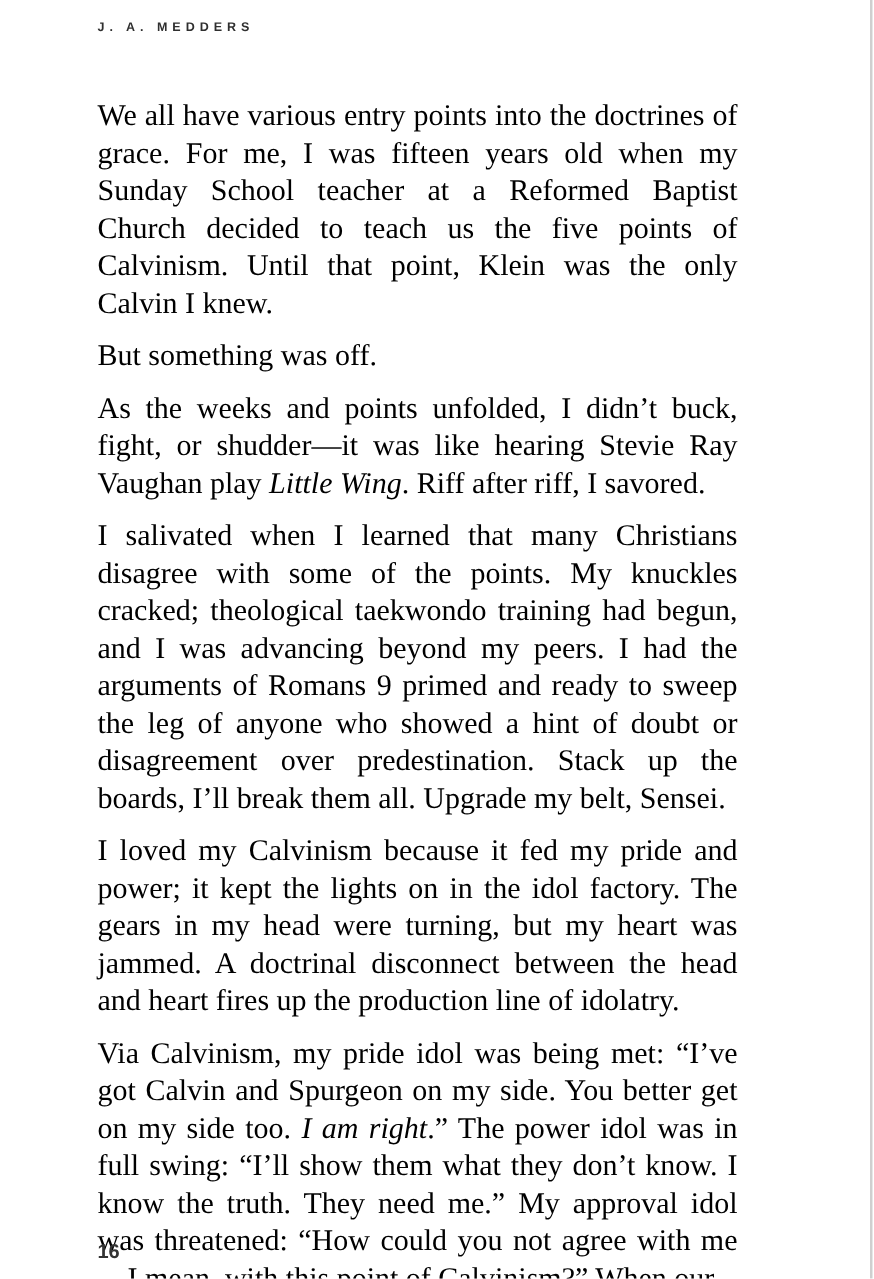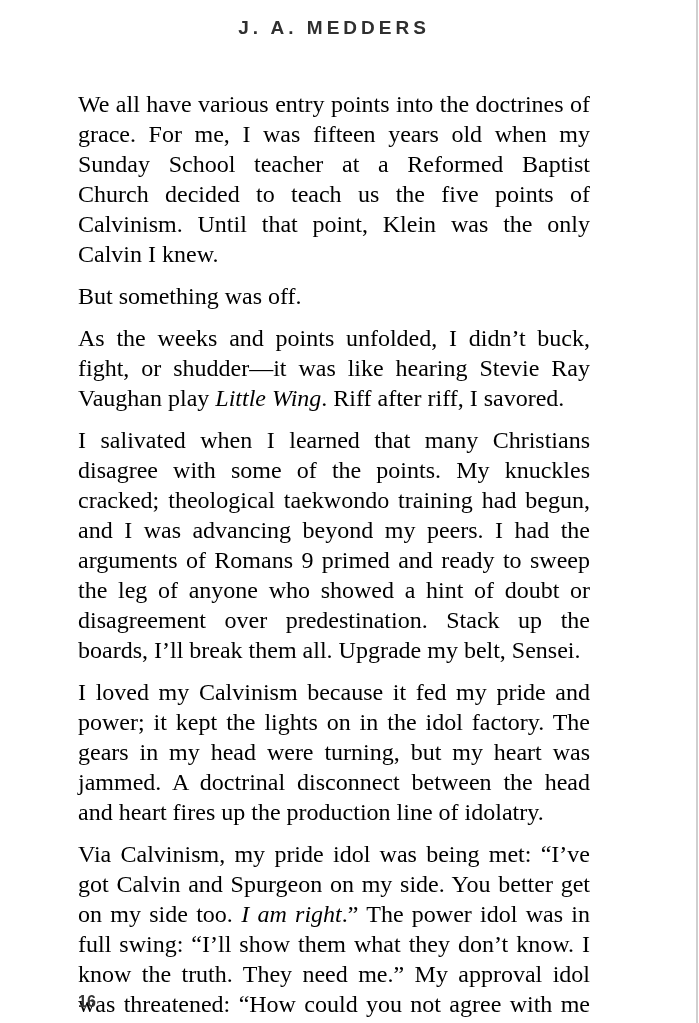--- a/index.html
+++ b/index.html
@@ -20,23 +20,22 @@
     top: 0;
     right: 1px;
     width: 2px;
     height: 100%;
     background: #cfcfcf;
   }
   .running-header {
     padding-top: 17px;
     margin-left: 78px;
     width: 512px;
-    text-align: center;
     font-family: "Liberation Sans", sans-serif;
-    font-size: 19px;
+    font-size: 10px;
     font-weight: 700;
     letter-spacing: 4px;
     color: #2f2f2f;
   }
   .page-body {
     margin: 50px 0 0 78px;
     width: 512px;
     text-align: justify;
     font-size: 24px;
     line-height: 30px;

